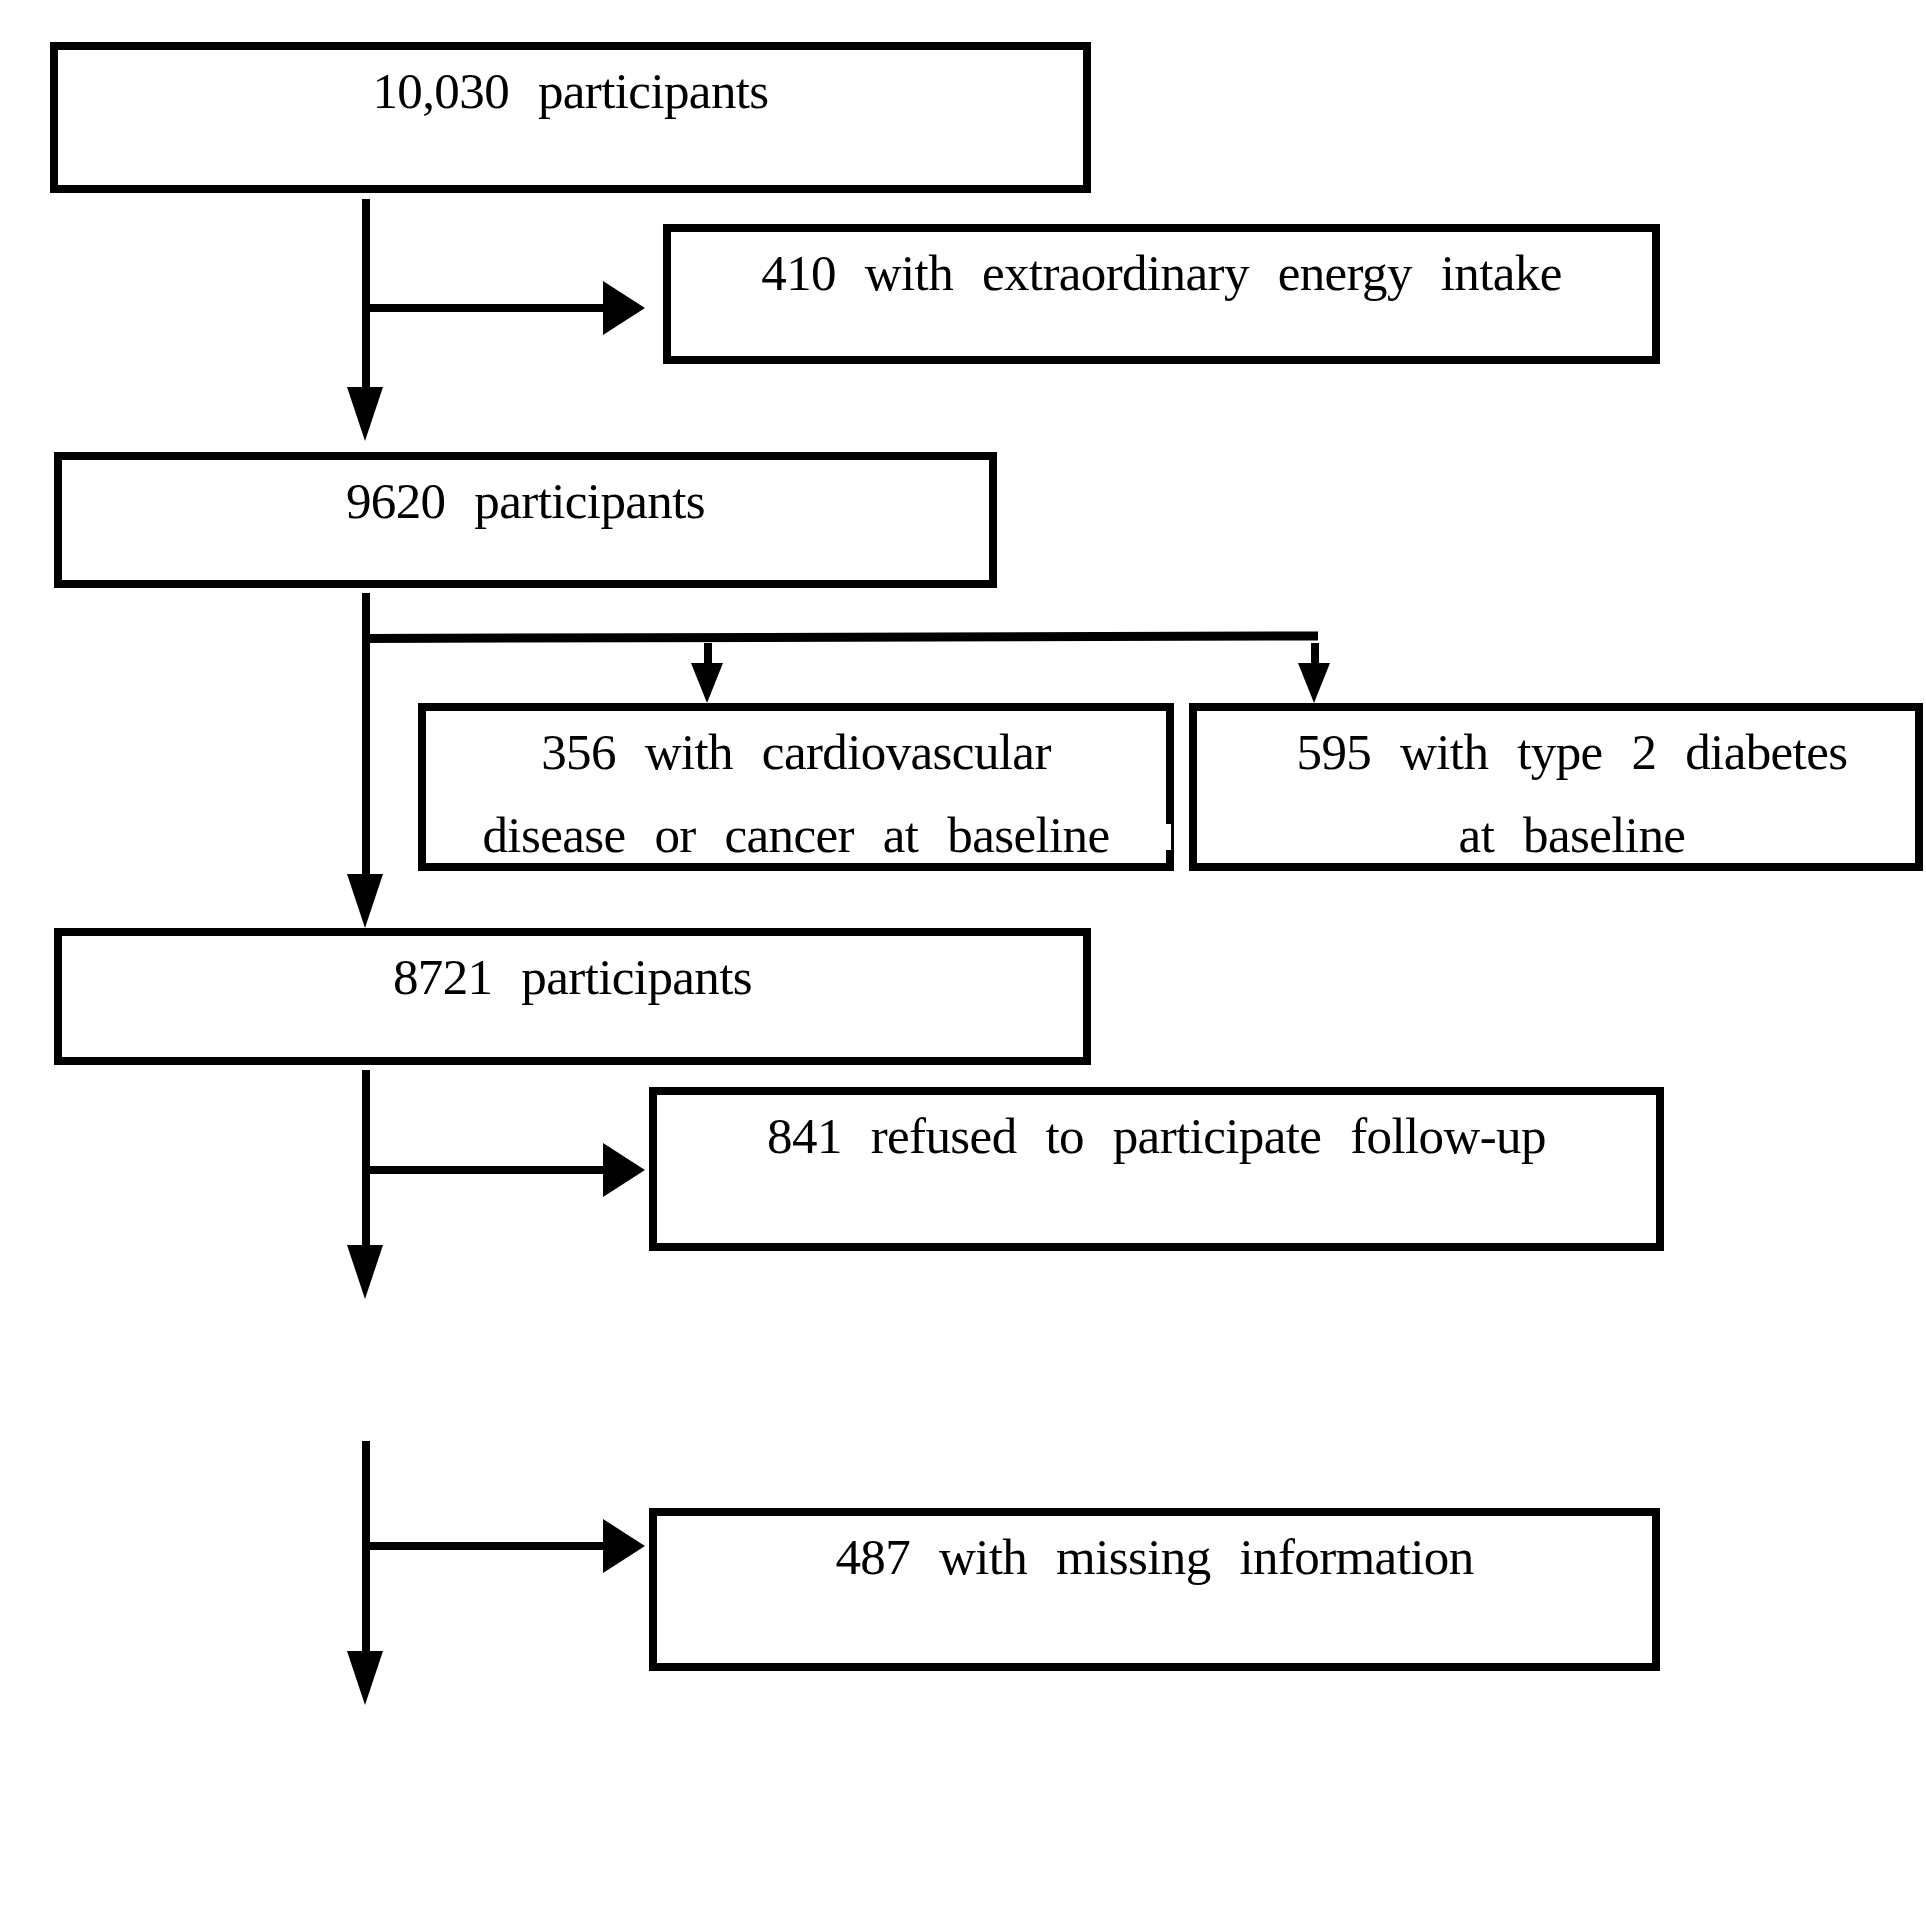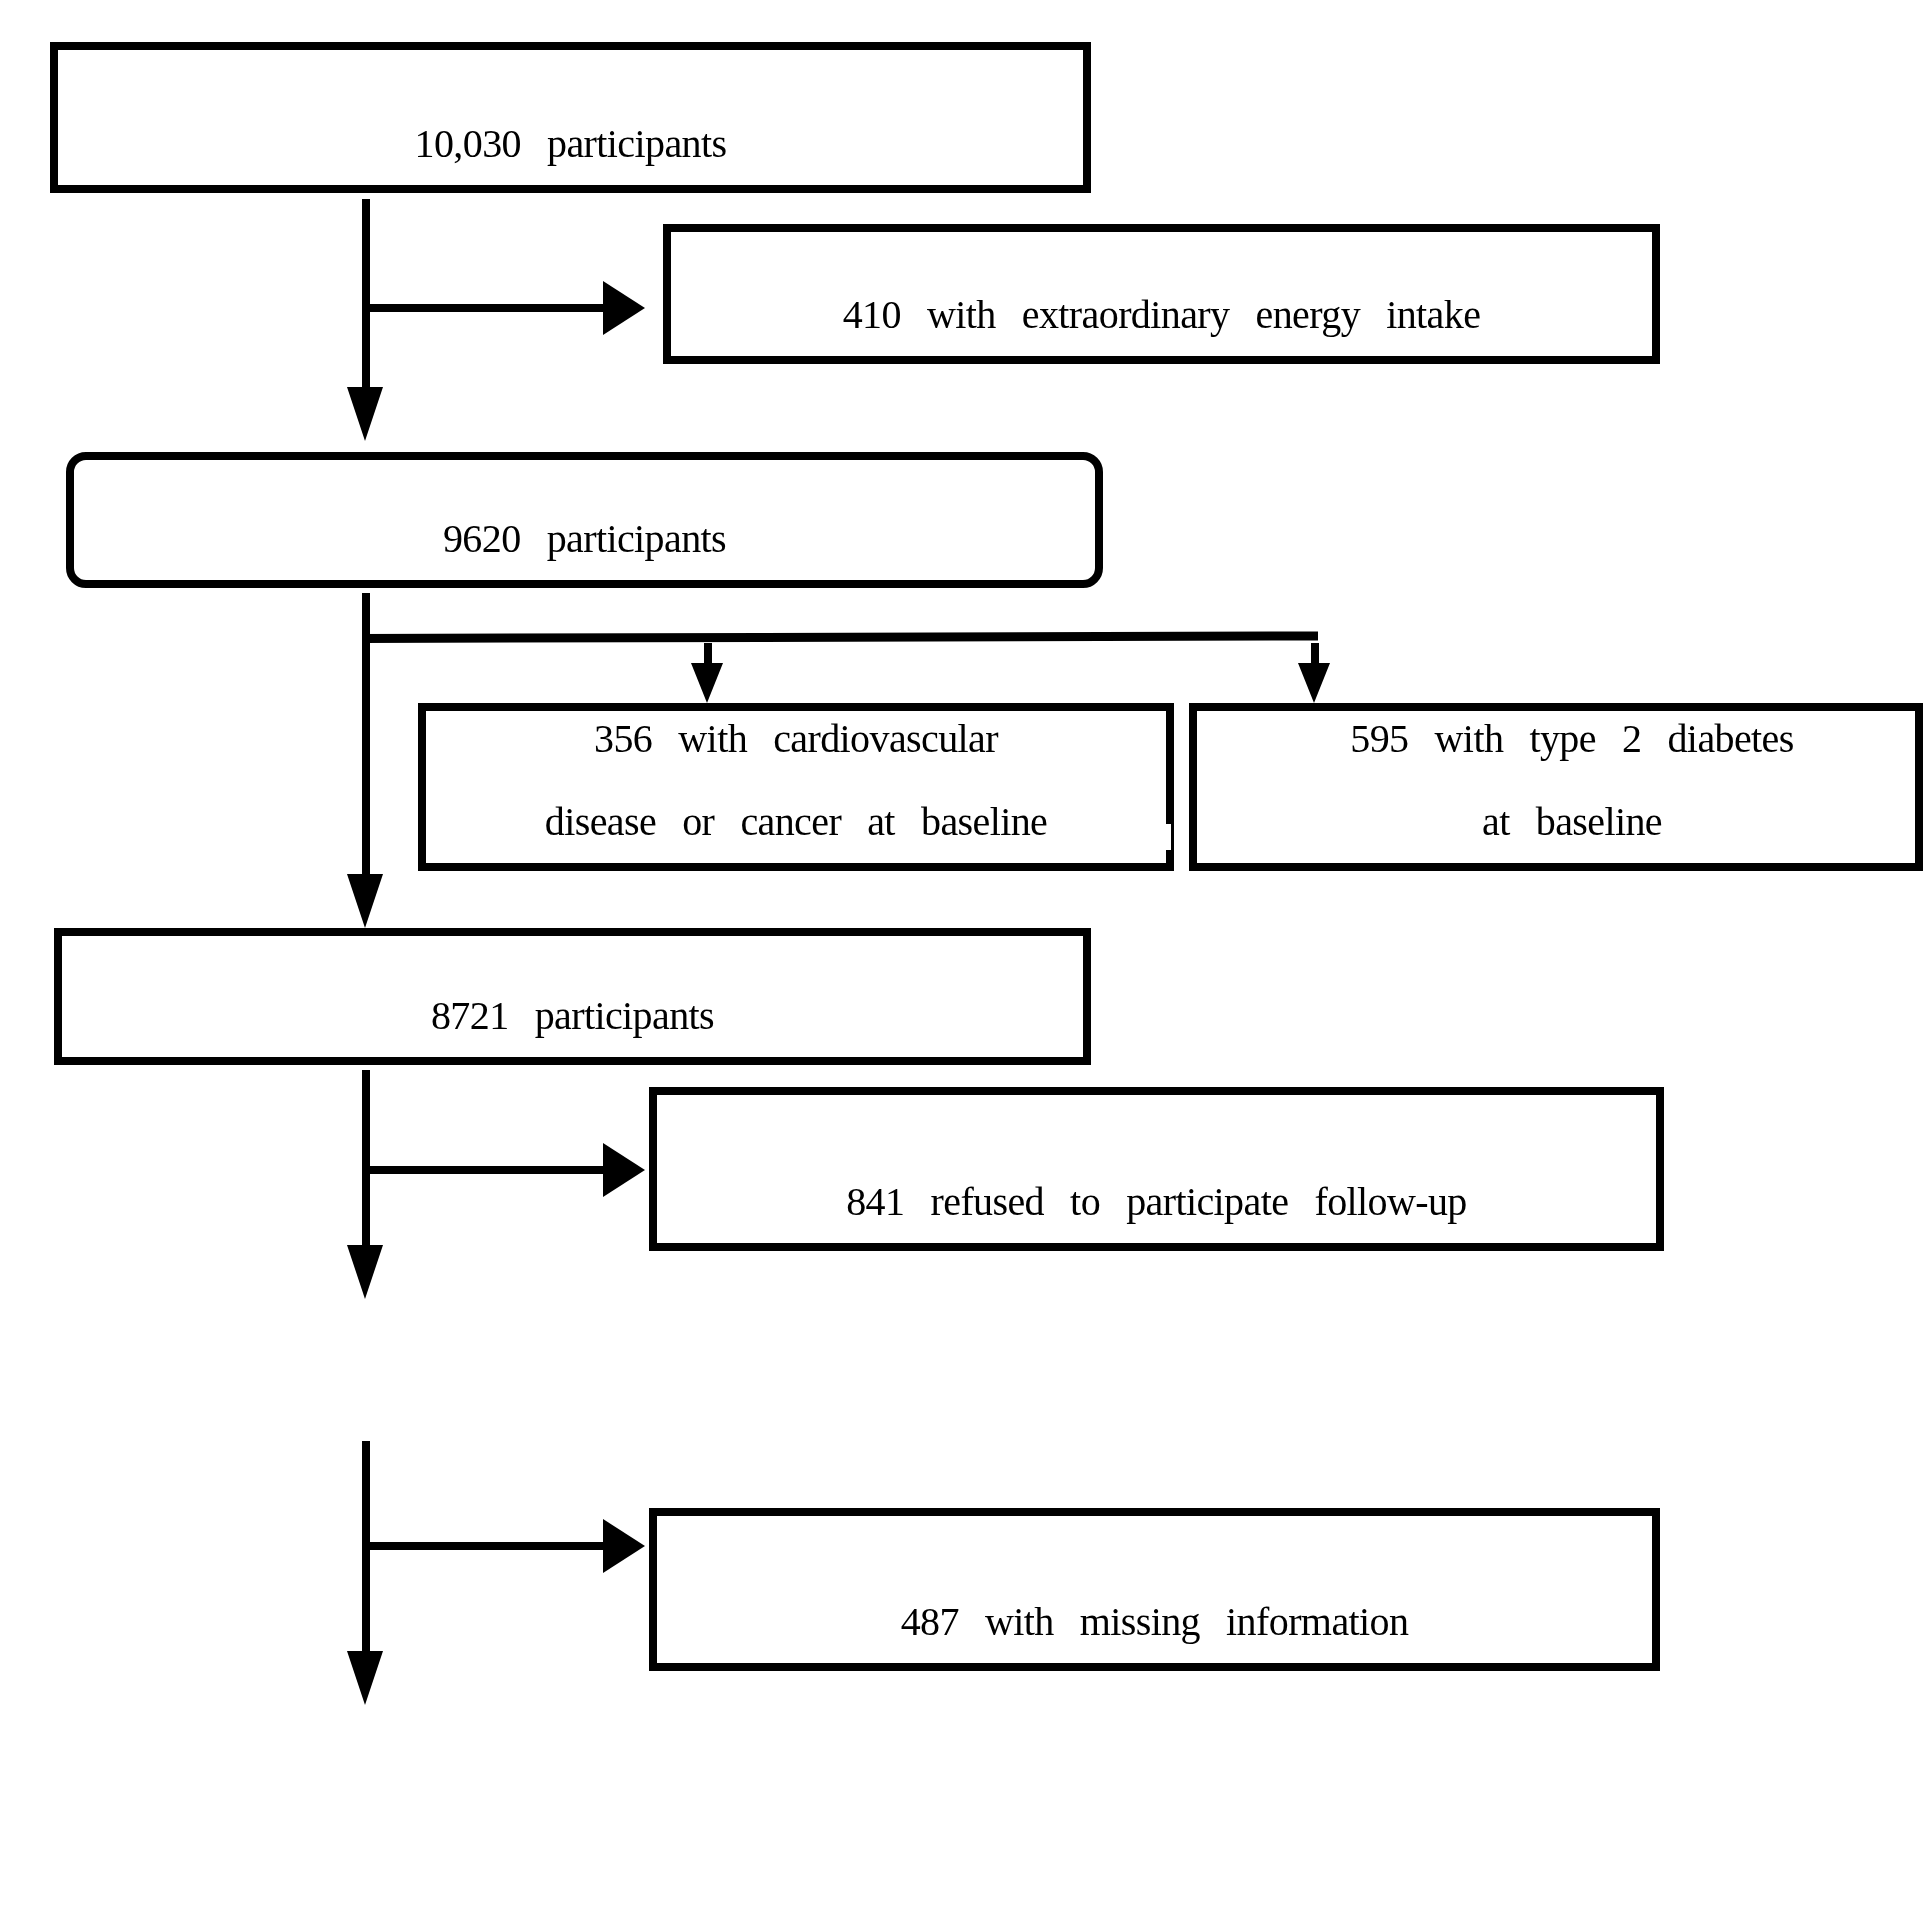--- a/index.html
+++ b/index.html
@@ -13,23 +13,23 @@
     overflow:hidden;
   }
   .box{
     position:absolute;
     box-sizing:border-box;
     border:8.3px solid #000000;
     background:#ffffff;
     display:flex;
     flex-direction:column;
     align-items:center;
-    justify-content:flex-end;
+    justify-content:flex-start;
     text-align:center;
-    font-size:40px;
+    font-size:51px;
     letter-spacing:-0.6px;
     word-spacing:16.7px;
     line-height:83px;
     white-space:nowrap;
   }
   .box span{display:block;}
   .vline,.hline{position:absolute;background:#000000;}
   .arrow-down{
     position:absolute;width:0;height:0;
     border-left:18.6px solid transparent;
@@ -52,21 +52,21 @@
 </style>
 </head>
 <body>
 
 <div class="canvas">
 
   <div class="box" style="left:50px;top:42px;width:1041px;height:151px;">
     <span>10,030 participants</span>
   </div>
 
-  <div class="box" style="left:66px;top:452px;width:1037px;height:136px;border-radius:20px;">
+  <div class="box" style="left:54px;top:452px;width:943px;height:136px;">
     <span>9620 participants</span>
   </div>
 
   <div class="box" style="left:54px;top:928px;width:1037px;height:137px;">
     <span>8721 participants</span>
   </div>
 
 
 
   <div class="box" style="left:663px;top:224px;width:997px;height:140px;">

